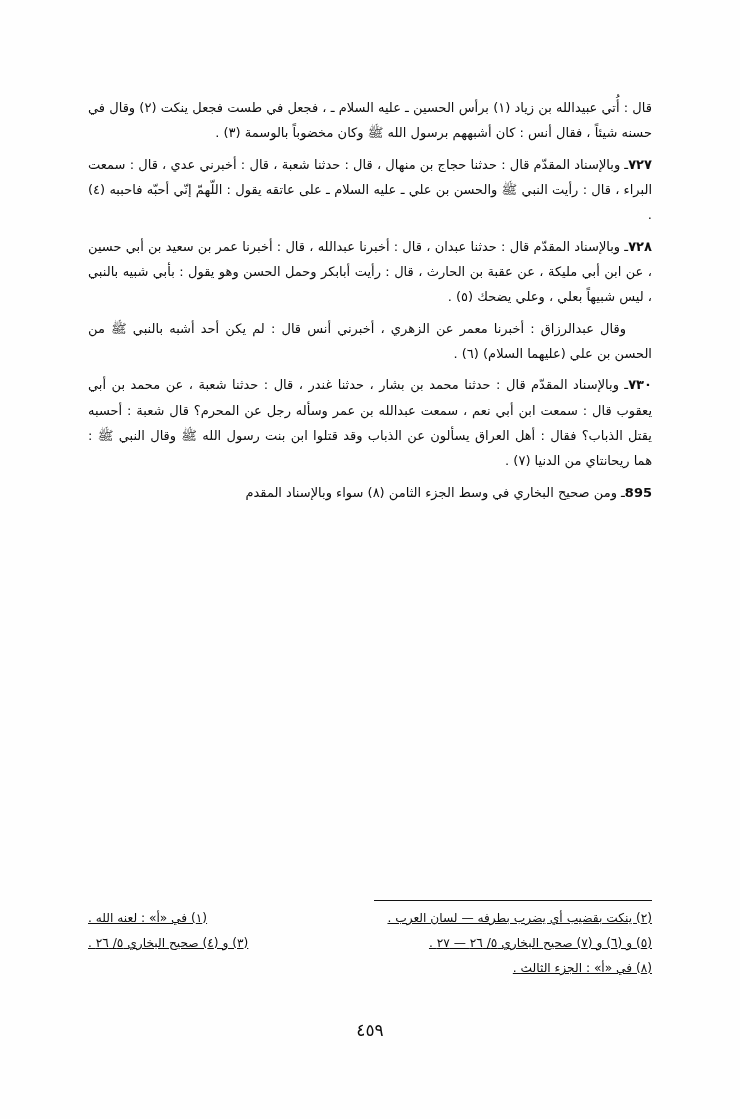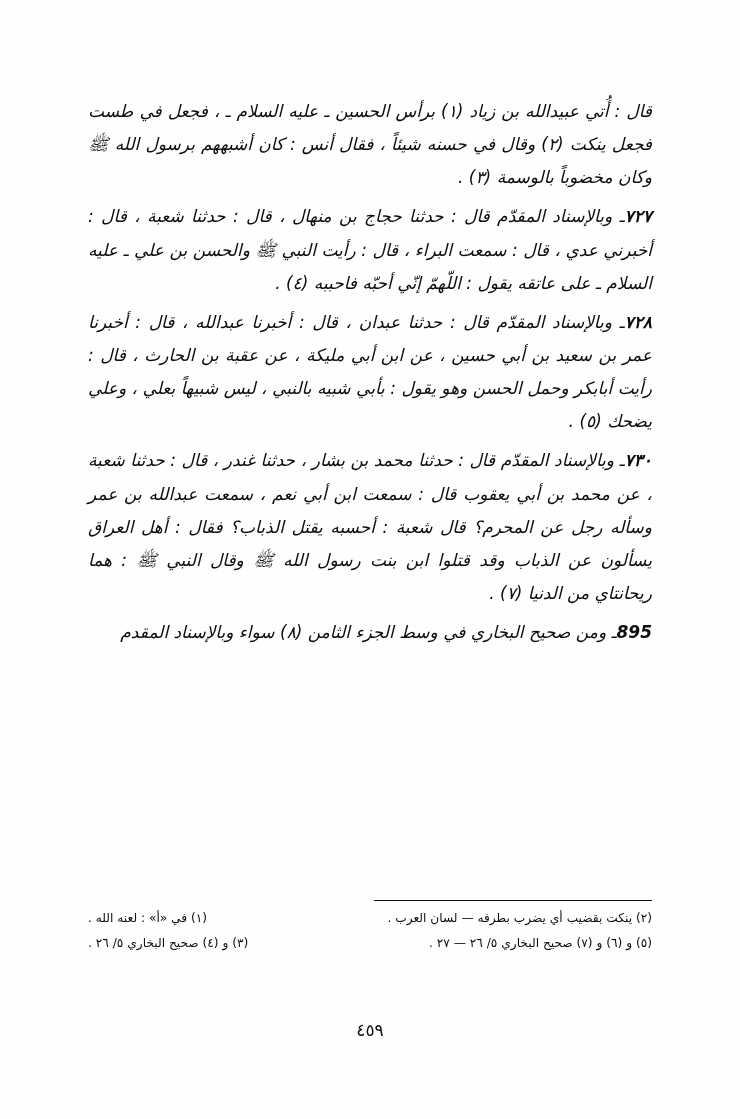--- a/index.html
+++ b/index.html
@@ -24,26 +24,25 @@
   }
   .content {
     position: absolute;
     top: 95px;
     right: 88px;
     left: 88px;
     direction: rtl;
     text-align: justify;
   }
   .para {
-    font-size: 17px;
+    font-size: 13px;
     line-height: 1.95;
     margin: 0 0 6px 0;
     text-align: justify;
     text-justify: inter-word;
-    font-style: italic;
   }
   .para.spaced {
     margin-top: 4px;
   }
   .indent {
     text-indent: 26px;
   }
   .num {
     font-weight: bold;
     letter-spacing: 1px;
@@ -65,20 +64,21 @@
     line-height: 2.05;
   }
   .fn-row {
     display: flex;
     flex-direction: row;
     justify-content: space-between;
     width: 100%;
   }
   .fn-cell {
     white-space: nowrap;
+    text-decoration: underline;
   }
   .fn-cell.right {
     text-align: right;
   }
   .fn-cell.left {
     text-align: right;
   }
   .fn-row.single .fn-cell.right {
     width: 100%;
   }
@@ -105,20 +105,23 @@
 
     <p class="para spaced">
       <span class="num">٧٢٧</span><span>ـ وبالإسناد المقدّم قال : حدثنا حجاج بن منهال ، قال : حدثنا شعبة ، قال : أخبرني عدي ، قال : سمعت البراء ، قال : رأيت النبي ﷺ والحسن بن علي ـ عليه السلام ـ على عاتقه يقول : اللّهمّ إنّي أحبّه فاحببه (٤) .</span>
     </p>
 
     <p class="para spaced">
       <span class="num">٧٢٨</span><span>ـ وبالإسناد المقدّم قال : حدثنا عبدان ، قال : أخبرنا عبدالله ، قال : أخبرنا عمر بن سعيد بن أبي حسين ، عن ابن أبي مليكة ، عن عقبة بن الحارث ، قال : رأيت أبابكر وحمل الحسن وهو يقول : بأبي شبيه بالنبي ، ليس شبيهاً بعلي ، وعلي يضحك (٥) .</span>
     </p>
 
 
+    <p class="para indent">
+      <span>وقال عبدالرزاق : أخبرنا معمر عن الزهري ، أخبرني أنس قال : لم يكن أحد أشبه بالنبي ﷺ من الحسن بن علي (عليهما السلام) (٦) .</span>
+    </p>
 
     <p class="para spaced">
       <span class="num">٧٣٠</span><span>ـ وبالإسناد المقدّم قال : حدثنا محمد بن بشار ، حدثنا غندر ، قال : حدثنا شعبة ، عن محمد بن أبي يعقوب قال : سمعت ابن أبي نعم ، سمعت عبدالله بن عمر وسأله رجل عن المحرم؟ قال شعبة : أحسبه يقتل الذباب؟ فقال : أهل العراق يسألون عن الذباب وقد قتلوا ابن بنت رسول الله ﷺ وقال النبي ﷺ : هما ريحانتاي من الدنيا (٧) .</span>
     </p>
 
     <p class="para spaced">
       <span class="num">895</span><span>ـ ومن صحيح البخاري في وسط الجزء الثامن (٨) سواء وبالإسناد المقدم</span>
     </p>
 
   </div>
@@ -127,17 +130,21 @@
 
   <div class="footnotes">
     <div class="fn-row">
       <span class="fn-cell left">(٢) ينكت بقضيب أي يضرب بطرفه — لسان العرب .</span>
       <span class="fn-cell right">(١) في «أ» : لعنه الله .</span>
     </div>
     <div class="fn-row">
       <span class="fn-cell left">(٥) و (٦) و (٧) صحيح البخاري ٥/ ٢٦ — ٢٧ .</span>
       <span class="fn-cell right">(٣) و (٤) صحيح البخاري ٥/ ٢٦ .</span>
     </div>
+    <div class="fn-row single">
+      <span class="fn-cell left"></span>
+      <span class="fn-cell right">(٨) في «أ» : الجزء الثالث .</span>
+    </div>
   </div>
 
   <div class="page-number">٤٥٩</div>
 
 </div>
 
 </body></html>

